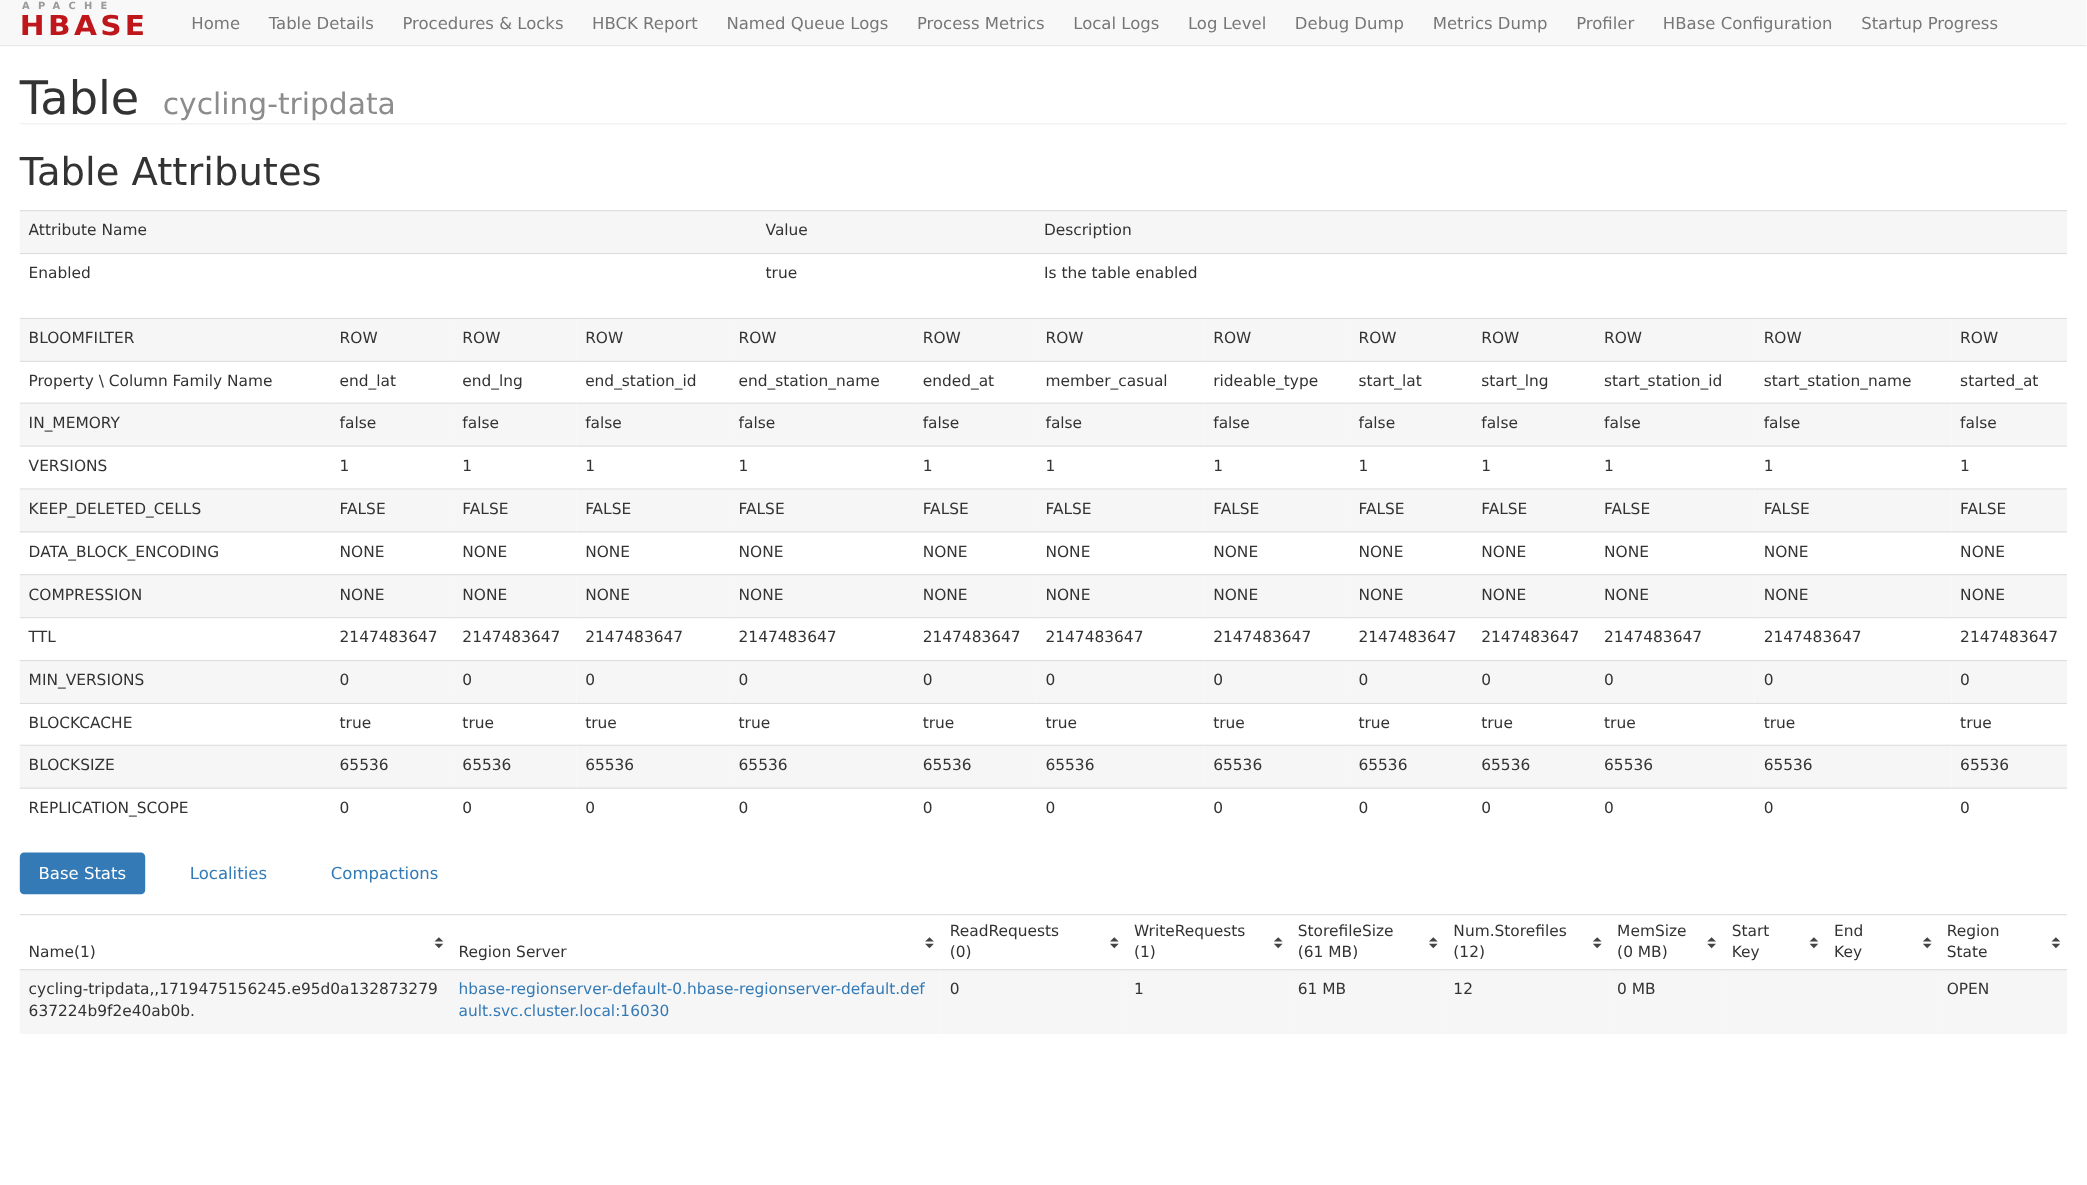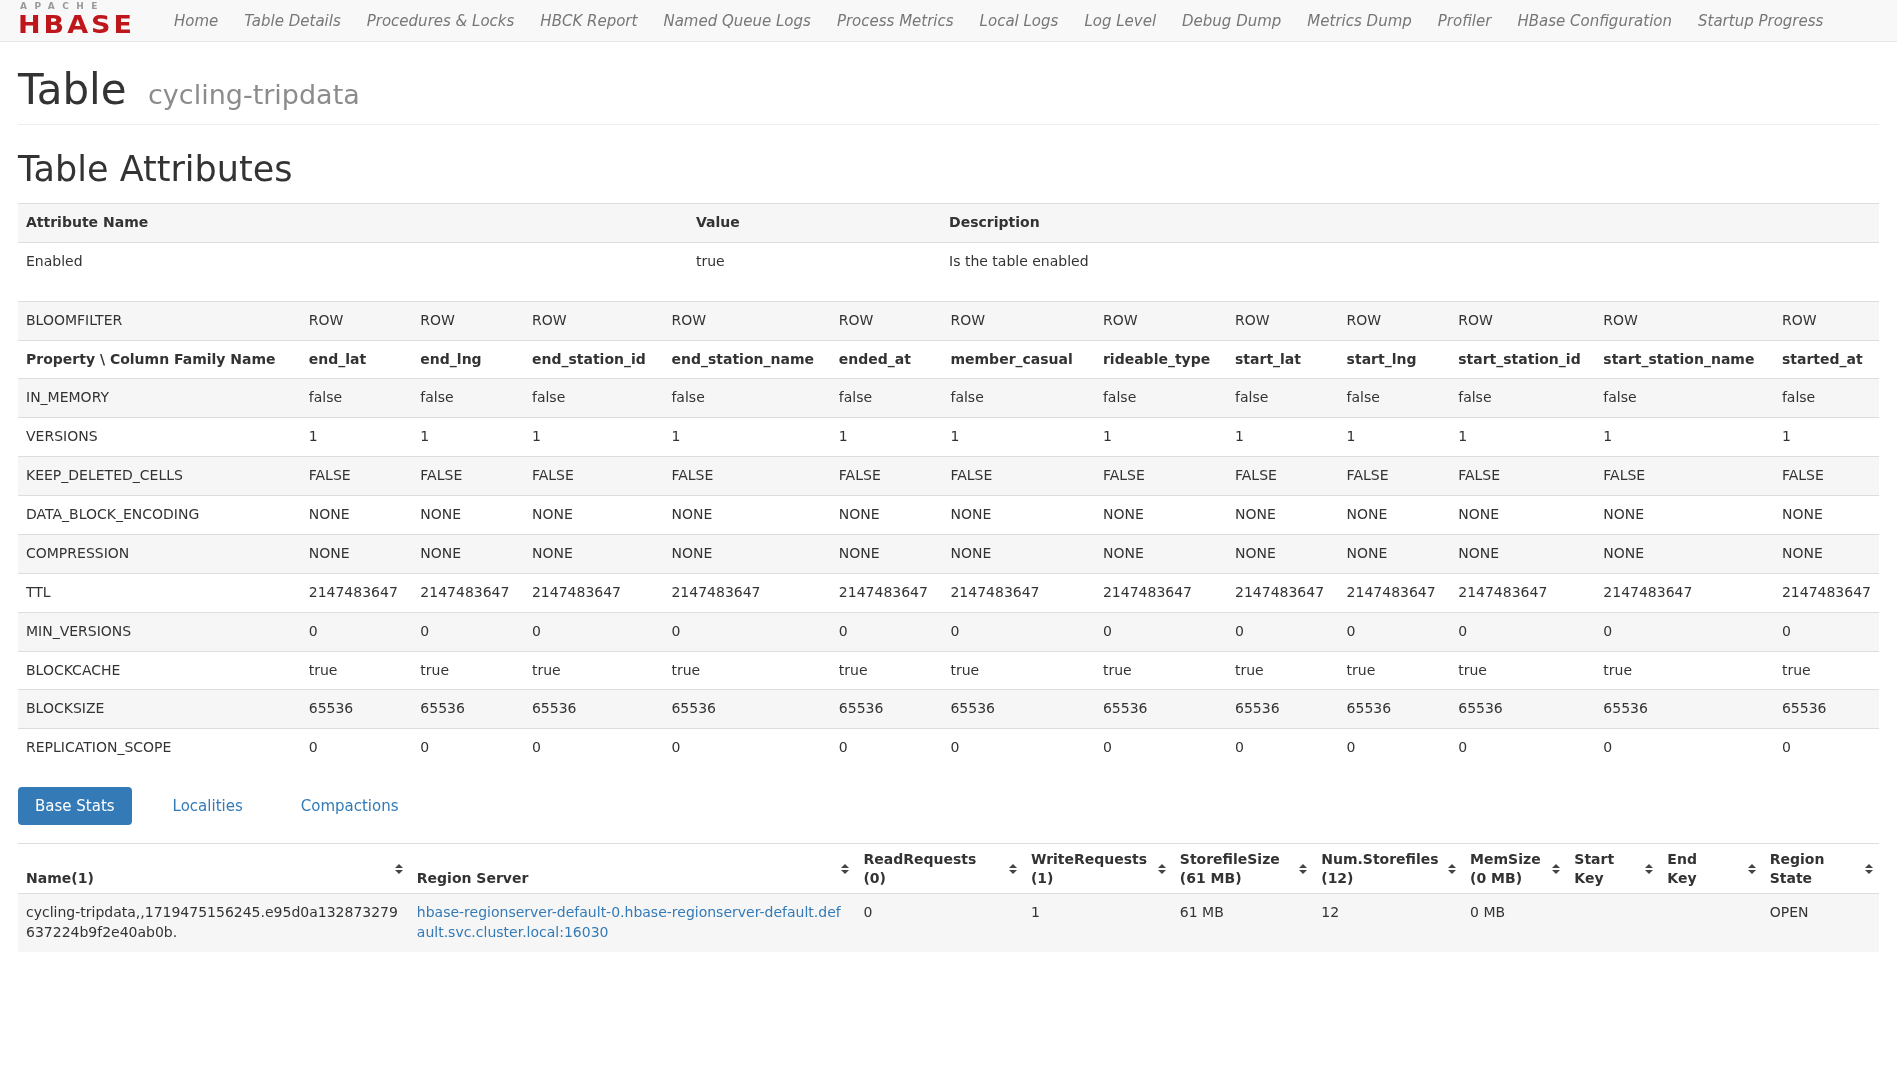--- a/index.html
+++ b/index.html
@@ -16,31 +16,31 @@
   }
   
   .navbar{
     height:42px; background:var(--nav-bg); border-bottom:1px solid #e7e7e7;
     display:flex; align-items:center; padding:0 10px 0 18px;
   }
   .logo{display:flex; flex-direction:column; justify-content:center; margin-right:26px; cursor:pointer; line-height:1;}
   .logo-top{color:var(--logo-gray); font-size:9px; font-weight:bold; letter-spacing:7.5px; margin:0 0 1px 2px; white-space:nowrap;}
   .logo-main{color:var(--brand-red); font-size:27px; font-weight:800; letter-spacing:3px; transform:scaleY(.92); transform-origin:top left; white-space:nowrap;}
   .nav-items{display:flex; list-style:none; margin:0; padding:0;}
-  .nav-item{color:var(--nav-text); font-size:15px; padding:11px 13px; cursor:pointer; white-space:nowrap;font-style:italic;}
+  .nav-item{color:var(--nav-text); font-size:15px; padding:11px 13px; cursor:pointer; white-space:nowrap;}
   
   .content{padding:0 18px;}
-  .page-header{margin-top:26px; padding-bottom:12px; border-bottom:1px solid #eee;}
+  .page-header{margin-top:26px; border-bottom:1px solid #eee;}
   h1{font-size:42px; font-weight:500; margin:0; line-height:1.05;}
   h1 small{font-size:27px; color:var(--subtitle); font-weight:400; margin-left:8px;}
   h2{font-size:35px; font-weight:400; margin:26px 0 14px; line-height:1.08;}
   
   table.tbl{width:100%; border-collapse:collapse; border-top:1px solid var(--border); margin-bottom:20px;}
   .tbl th,.tbl td{text-align:left; padding:9px 8px; border-top:1px solid var(--border); vertical-align:top; line-height:1.42;}
-  .tbl th{font-weight:700; white-space:nowrap;}
+  .tbl th{font-weight:400; white-space:nowrap;}
   .tbl tbody tr:nth-child(odd){background:var(--stripe);}
   
   .tbl.regions tbody tr:nth-child(odd){background:var(--stripe);}
   .tbl.regions thead th{
     vertical-align:bottom; position:relative; padding:6px 20px 6px 8px; line-height:1.3;
     border-bottom:1px solid var(--border); cursor:pointer;
   }
   .tbl.regions thead{background:#fff;}
   .th-lines div{white-space:nowrap;}
   .sort-icon{position:absolute; right:6px; top:50%; transform:translateY(-50%);

